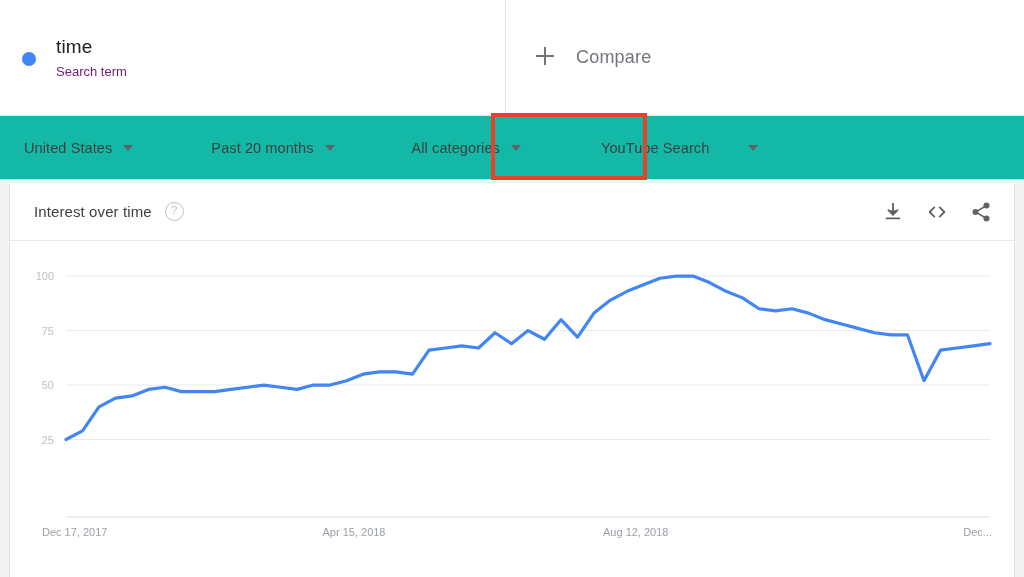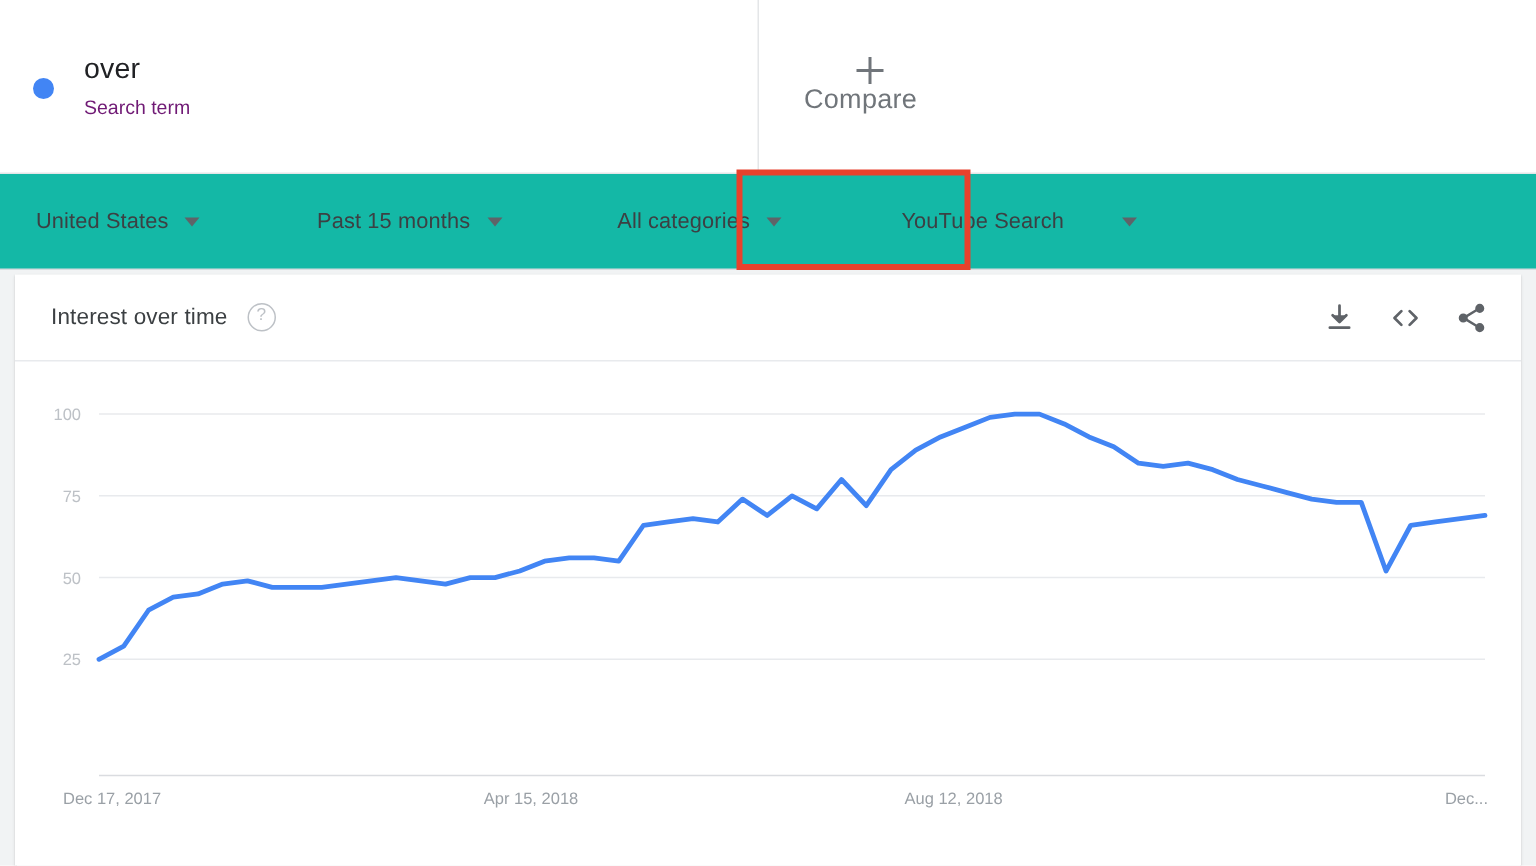--- a/index.html
+++ b/index.html
@@ -59,24 +59,23 @@
     margin-top: 5px;
   }
   .compare-cell {
     flex: 1 1 auto;
     display: flex;
     align-items: center;
     padding-left: 30px;
   }
   .compare-btn {
     display: flex;
-    align-items: flex-end;
+    align-items: flex-start;
     cursor: pointer;
     user-select: none;
-    flex-direction: column;
   }
   .plus-icon {
     position: relative;
     width: 18px;
     height: 18px;
     margin-right: 22px;
     flex: 0 0 auto;
   }
   .plus-icon::before, .plus-icon::after {
     content: "";
@@ -208,39 +207,39 @@
 </style>
 </head>
 <body>
 
 <div class="page">
 
   <div class="terms-row">
     <div class="term-cell">
       <div class="term-dot"></div>
       <div class="term-text">
-        <div class="term-title">over</div>
+        <div class="term-title">time</div>
         <div class="term-sub">Search term</div>
       </div>
     </div>
     <div class="compare-cell">
       <div class="compare-btn">
         <span class="plus-icon"></span>
         <span class="compare-label">Compare</span>
       </div>
     </div>
   </div>
 
   <div class="filter-bar">
     <div class="filter f-geo">
       <span class="filter-label">United States</span>
       <span class="caret"></span>
     </div>
     <div class="filter f-time">
-      <span class="filter-label">Past 15 months</span>
+      <span class="filter-label">Past 20 months</span>
       <span class="caret"></span>
     </div>
     <div class="filter f-cat">
       <span class="filter-label">All categories</span>
       <span class="caret"></span>
     </div>
     <div class="filter f-prop">
       <span class="filter-label">YouTube Search</span>
       <span class="caret"></span>
     </div>

